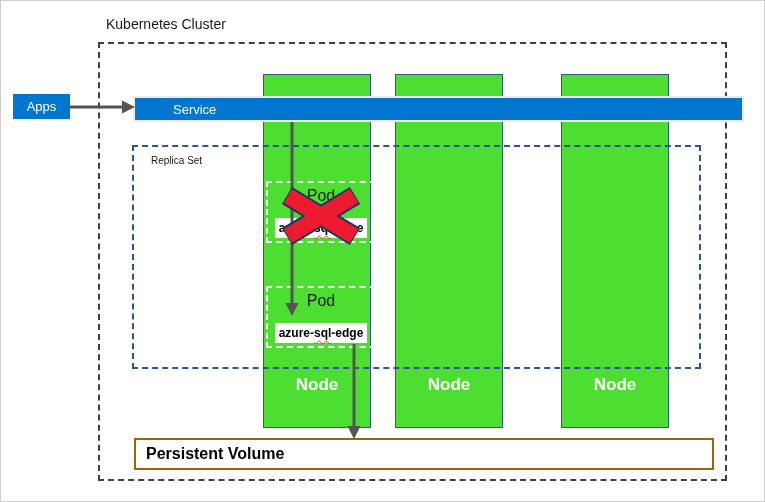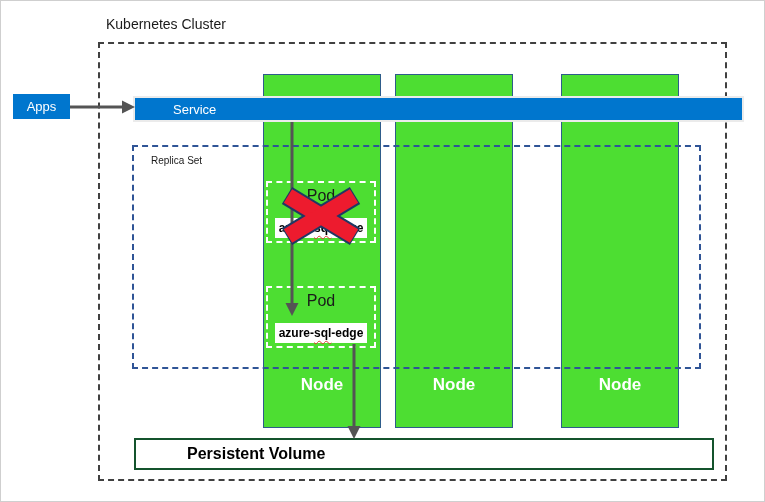--- a/index.html
+++ b/index.html
@@ -6,21 +6,21 @@
   #canvas{position:relative;width:765px;height:502px;background:#fff;border:1px solid #cfcfcf;box-sizing:border-box;overflow:hidden;text-decoration:underline;}
 
   
   .cluster-box{position:absolute;left:97px;top:41px;width:629px;height:439px;border:2px dashed #404040;box-sizing:border-box;z-index:1;}
   .cluster-title{position:absolute;left:105px;top:15px;font-size:14px;color:#1a1a1a;z-index:2;}
 
   
   .apps-box{position:absolute;left:12px;top:93px;width:57px;height:25px;background:#0076CE;color:#fff;display:flex;align-items:center;justify-content:center;font-size:13px;z-index:5;}
 
   
-  .node{position:absolute;top:73px;height:354px;width:118px;background:#4DDE32;border:1.5px solid #2E5C8A;box-sizing:border-box;z-index:1;padding-left:44px;}
+  .node{position:absolute;top:73px;height:354px;width:108px;background:#4DDE32;border:1.5px solid #2E5C8A;box-sizing:border-box;z-index:1;padding-left:44px;}
   .node-1{left:262px;}
   .node-2{left:394px;}
   .node-3{left:560px;}
   .node-label{position:absolute;top:300px;left:0;right:0;text-align:center;color:#fff;font-weight:bold;font-size:17px;}
 
   
   .service-bar{position:absolute;left:134px;top:97px;width:579px;height:22px;background:#0076CE;box-shadow:0 0 0 2px #ebebeb;z-index:3;display:flex;align-items:center;padding-left:28px;}
   .service-bar span{color:#fff;font-size:13px;padding-left:10px;}
 
   
@@ -30,21 +30,21 @@
   
   .pod-box{position:absolute;left:265px;width:110px;height:62px;border:2px dashed #ffffff;box-sizing:border-box;z-index:5;}
   .pod-1{top:180px;}
   .pod-2{top:285px;}
   .pod-label{position:absolute;top:4px;left:0;right:0;text-align:center;font-size:16px;color:#1a1a1a;}
   .container-box{position:absolute;left:7px;top:35px;width:92px;height:20px;background:#fff;display:flex;align-items:center;justify-content:center;}
   .container-box span{font-size:12px;font-weight:bold;color:#000;white-space:nowrap;}
   .misspell{text-decoration:underline wavy #e03c31;text-decoration-thickness:1px;text-underline-offset:3px;}
 
   
-  .pv-box{position:absolute;left:133px;top:437px;width:580px;height:32px;background:#fff;border:2px solid #14532d;box-sizing:border-box;display:flex;align-items:center;z-index:3;padding-left:41px;}
+  .pv-box{position:absolute;left:133px;top:437px;width:580px;height:32px;background:#fff;border:2px solid #a16207;box-sizing:border-box;display:flex;align-items:center;z-index:3;}
   .pv-box span{font-size:16px;font-weight:bold;color:#000;padding-left:10px;}
 
   
   .overlay{position:absolute;left:0;top:0;width:765px;height:502px;z-index:10;pointer-events:none;}
 </style>
 </head>
 <body>
 
 <div id="canvas">
 

